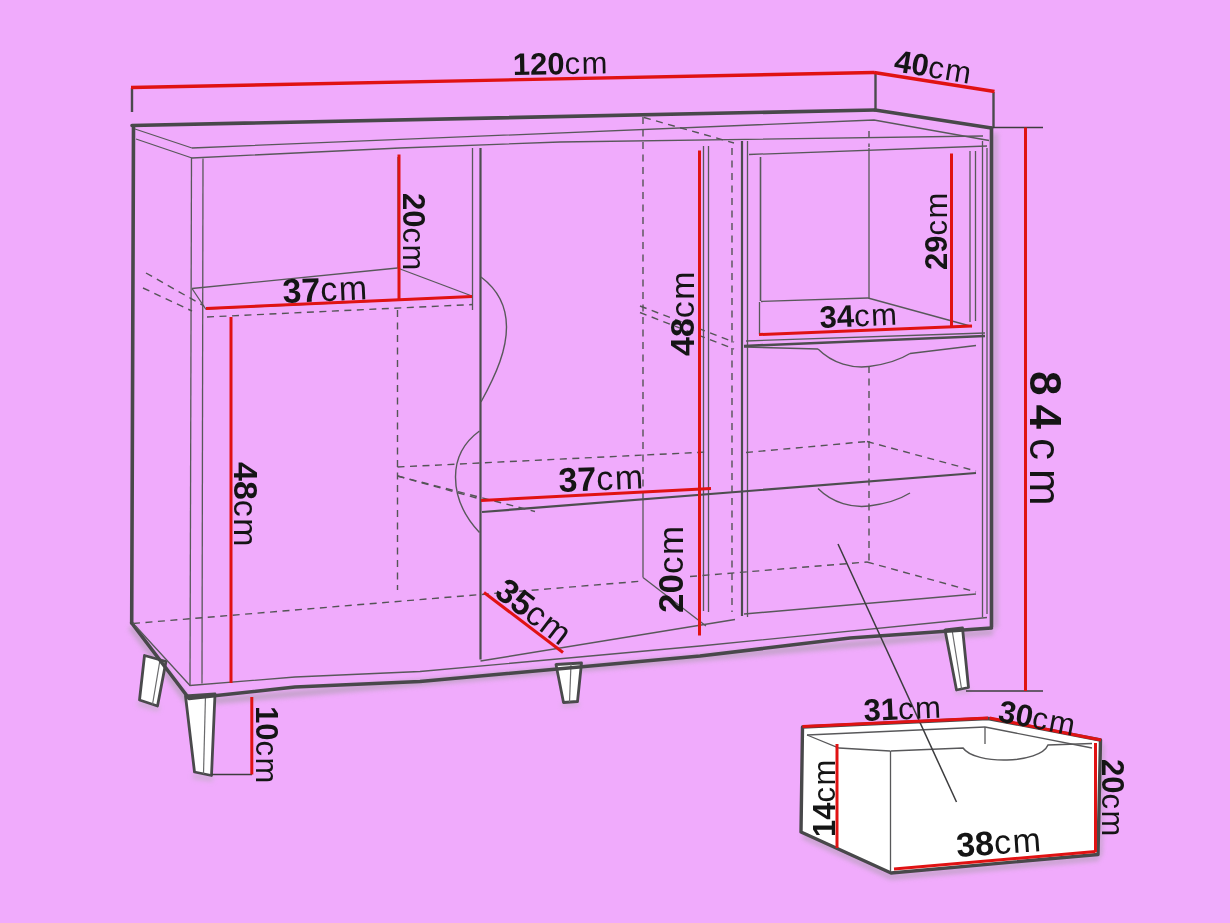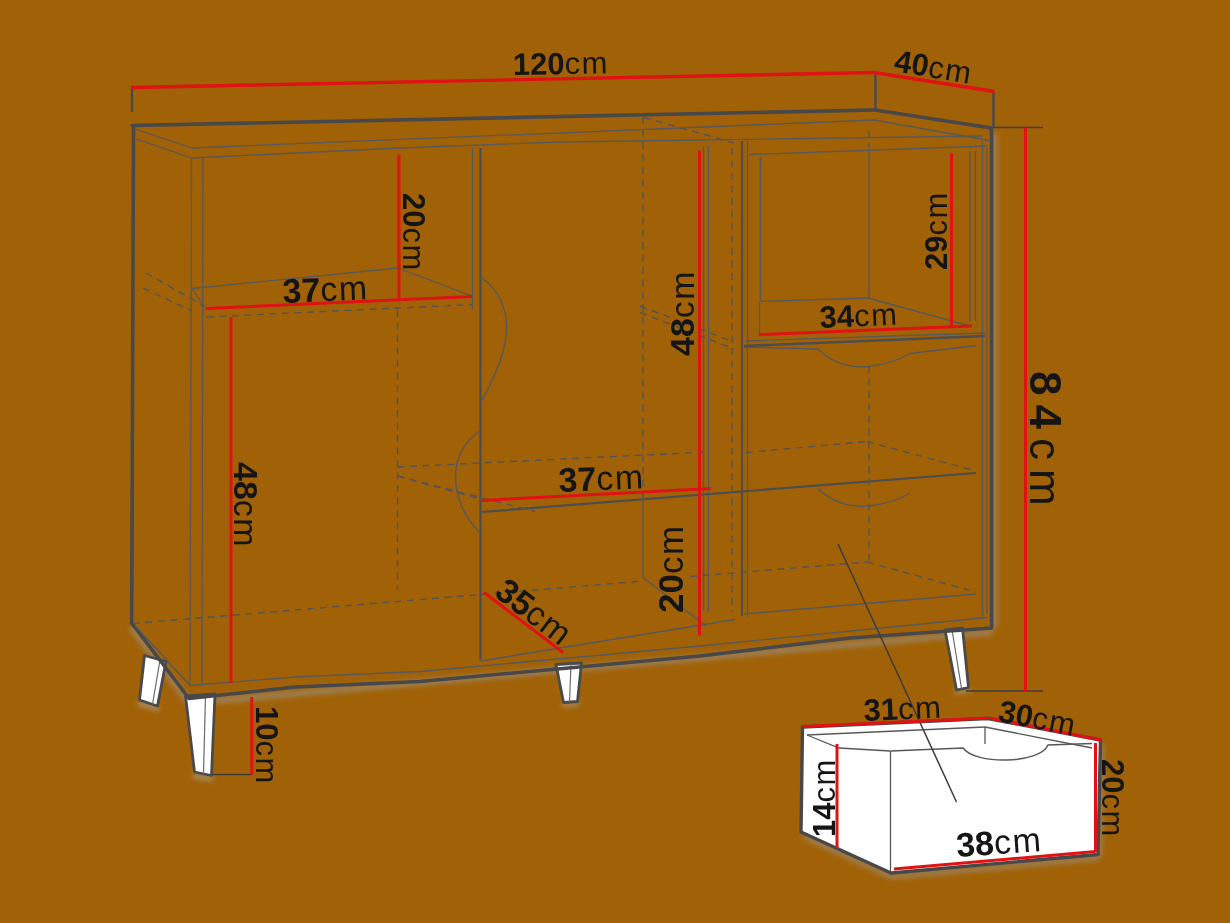--- a/index.html
+++ b/index.html
@@ -1,16 +1,16 @@
 <!DOCTYPE html>
 <html><head>
 <meta charset="utf-8">
 <style>
 html,body{margin:0;padding:0;background:#ffffff;}
-#wrap{position:relative;width:1230px;height:923px;background:#a16207;overflow:hidden;}
+#wrap{position:relative;width:1230px;height:923px;background:#f0abfc;overflow:hidden;}
 svg{position:absolute;left:0;top:0;}
 text{font-family:"Liberation Sans",sans-serif;fill:#151515;}
 .num{font-weight:bold;font-size:31px;}
 .cm{font-weight:normal;font-size:31px;letter-spacing:1.5px;}
 .s34 .num,.s34 .cm{font-size:34px;}
 .s35 .num,.s35 .cm{font-size:35px;}
 .s42 .num,.s42 .cm{font-size:44px;letter-spacing:9px;}
 </style>
 </head>
 <body>

